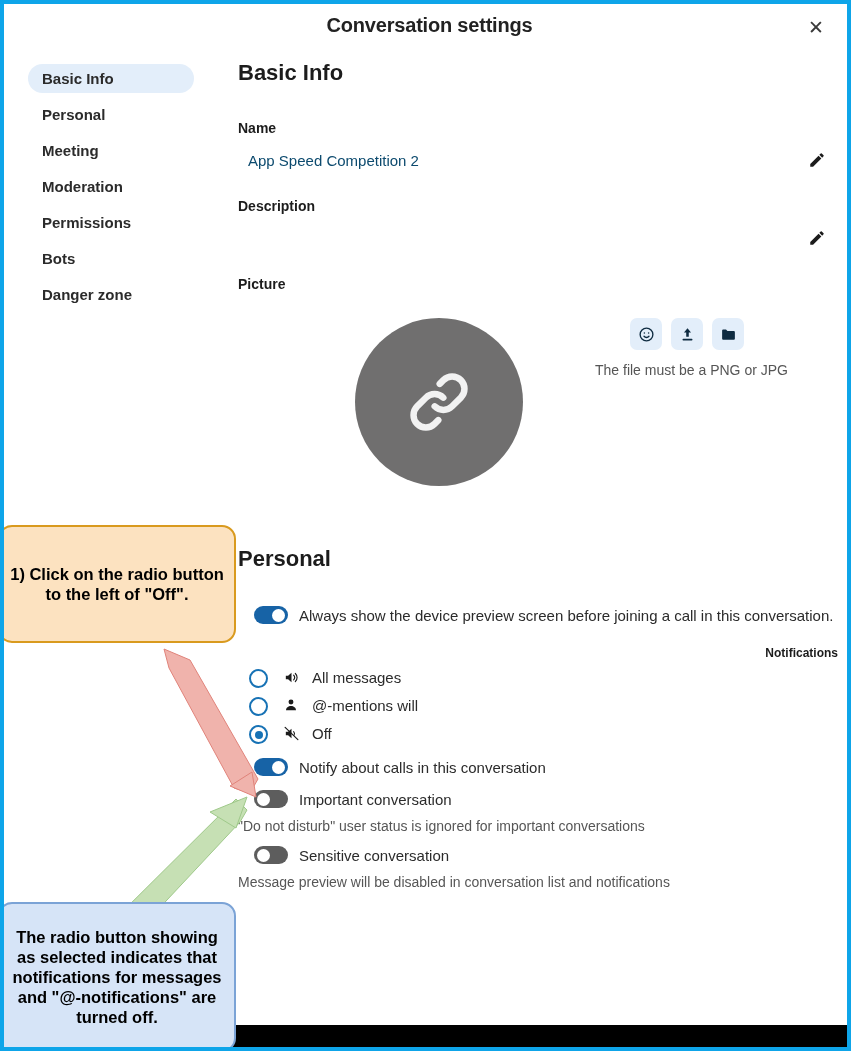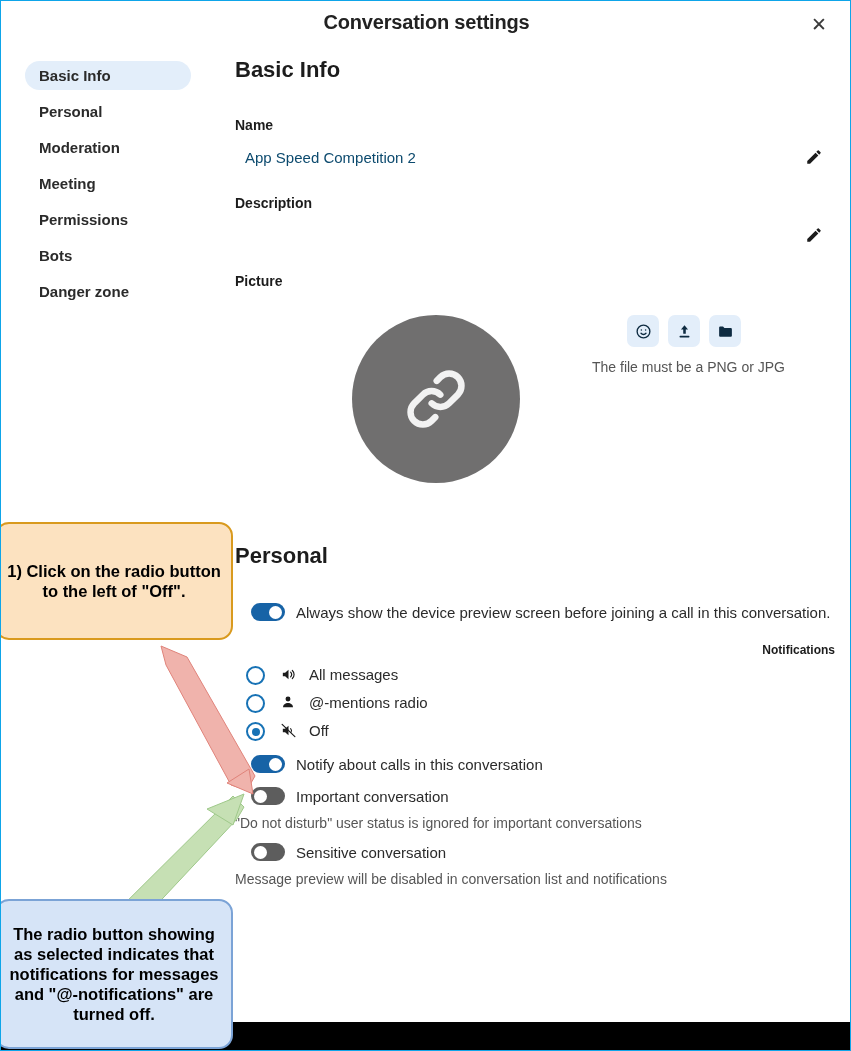--- a/index.html
+++ b/index.html
@@ -9,21 +9,21 @@
   }
   body {
     font-family: "Liberation Sans", sans-serif;
   }
   #screen {
     position: relative;
     width: 851px;
     height: 1051px;
     background: #ffffff;
     overflow: hidden;
-    border: 1px solid #0ea5e9;
+    border: 4px solid #0ea5e9;
     box-sizing: border-box;
   }
 
   
   .dialog-header {
     position: absolute;
     top: 0; left: 0;
     width: 851px;
     height: 42px;
     display: flex;
@@ -309,24 +309,24 @@
   <button class="close-btn">✕</button>
 
   <div class="sidebar">
     <div class="side-item active">
       <span>Basic Info</span>
     </div>
     <div class="side-item">
       <span>Personal</span>
     </div>
     <div class="side-item">
+      <span>Meeting</span>
+    </div>
+    <div class="side-item">
       <span>Moderation</span>
-    </div>
-    <div class="side-item">
-      <span>Meeting</span>
     </div>
     <div class="side-item">
       <span>Permissions</span>
     </div>
     <div class="side-item">
       <span>Bots</span>
     </div>
     <div class="side-item">
       <span>Danger zone</span>
     </div>
@@ -413,21 +413,21 @@
       </div>
 
       <div class="radio-row">
         <div class="radio"></div>
         <span class="radio-icon">
           <svg width="16" height="16" viewBox="0 0 24 24" fill="#1c1c1c">
             <circle cx="12" cy="7.5" r="3.7"></circle>
             <path d="M4.5 20c0-4.1 3.4-6.6 7.5-6.6s7.5 2.5 7.5 6.6H4.5z"></path>
           </svg>
         </span>
-        <span class="radio-label">@-mentions radio</span>
+        <span class="radio-label">@-mentions will</span>
       </div>
 
       <div class="radio-row">
         <div class="radio checked"></div>
         <span class="radio-icon">
           <svg width="17" height="17" viewBox="0 0 24 24" fill="#1c1c1c">
             <path d="M4 9.5v5h3.2L12 18.8V5.2L7.2 9.5H4z"></path>
             <path d="M15 9.4a4.2 4.2 0 0 1 .6 5" stroke="#1c1c1c" stroke-width="1.5" fill="none" stroke-linecap="round"></path>
             <path d="M3 3.4l18 17.2" stroke="#1c1c1c" stroke-width="1.7" fill="none" stroke-linecap="round"></path>
           </svg>

